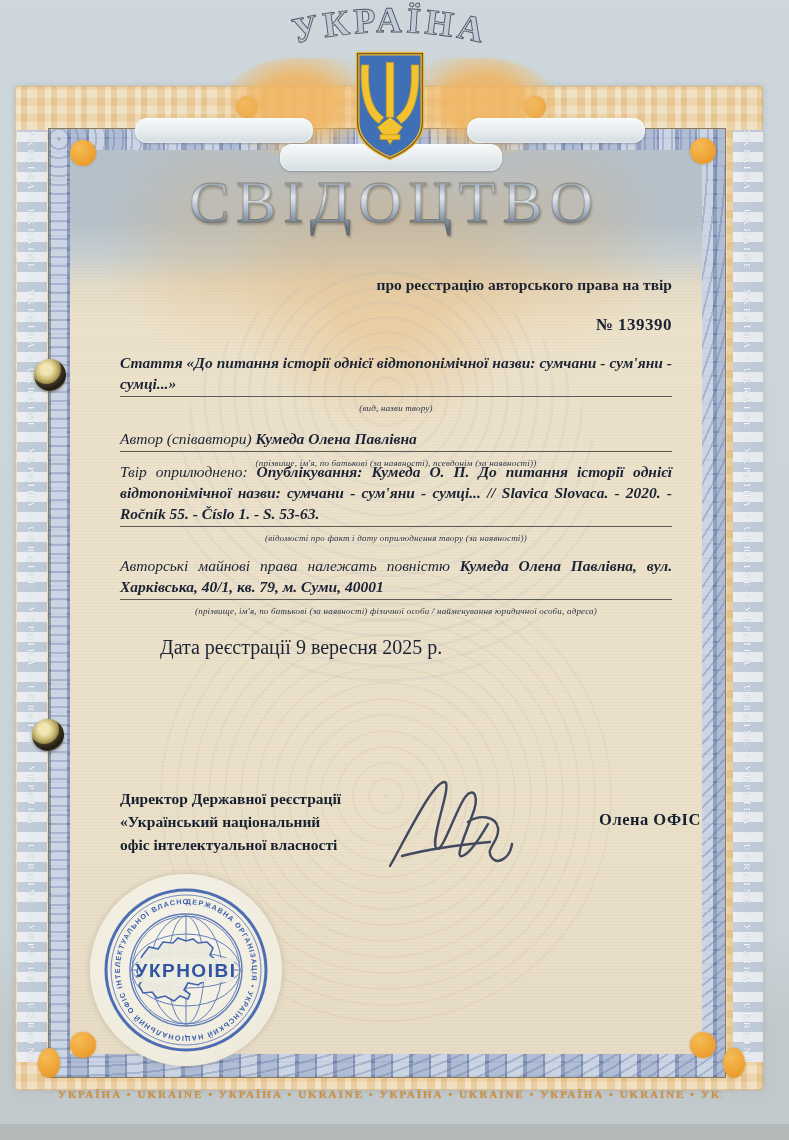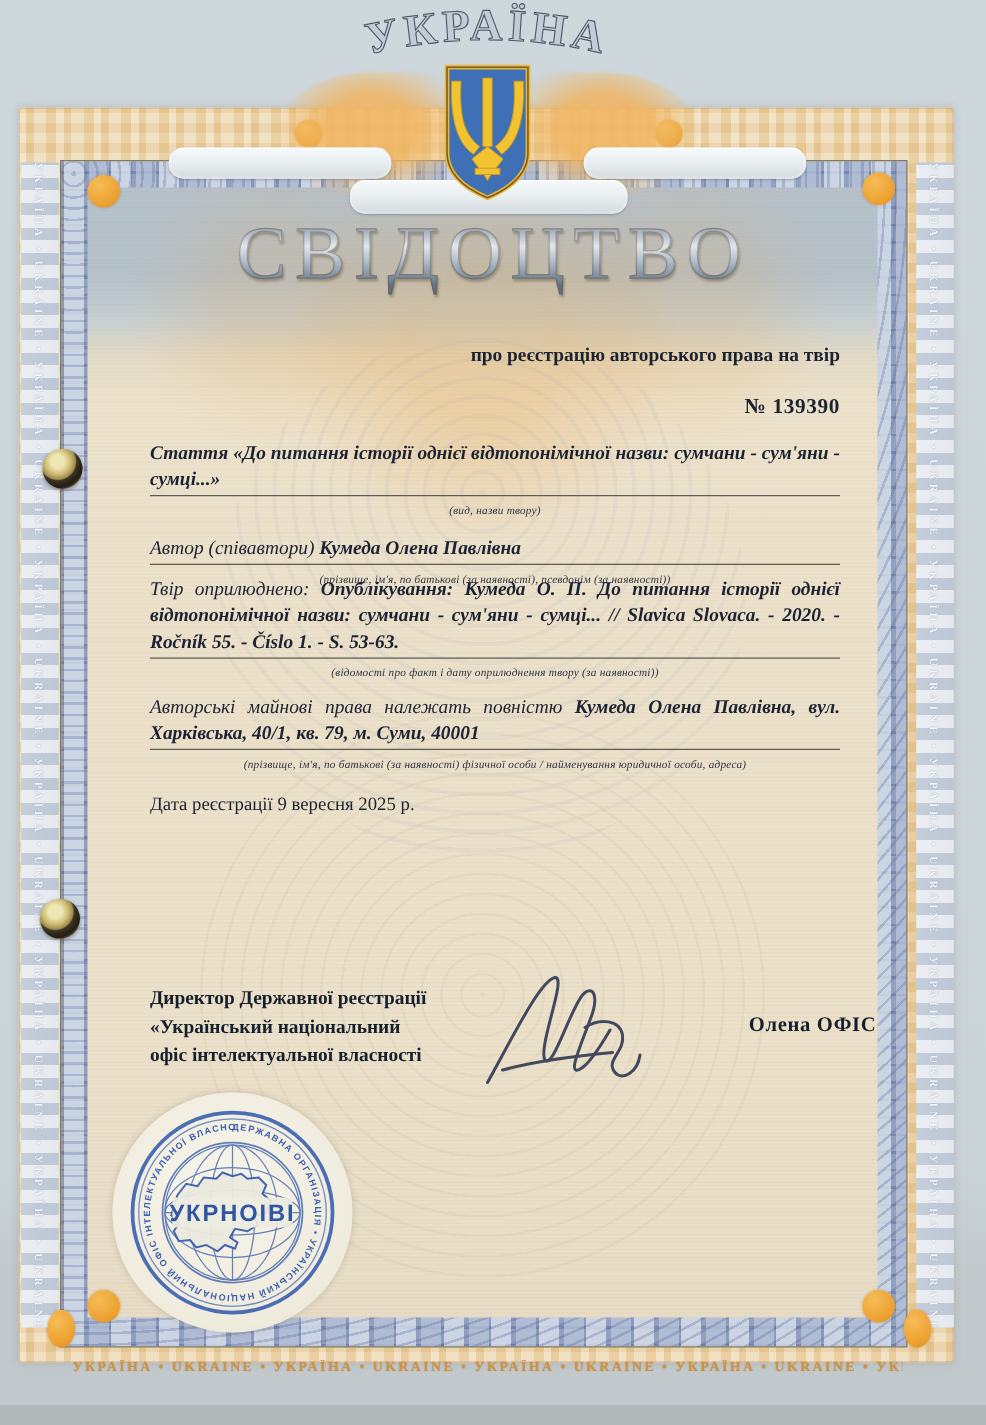--- a/index.html
+++ b/index.html
@@ -106,21 +106,21 @@
   .number{position:absolute;top:315px;width:100%;font-size:17px;font-weight:bold;letter-spacing:.5px;}
   .field{position:absolute;width:100%;font-size:15.5px;line-height:21px;text-align:justify;font-style:italic;}
   .field b{font-weight:bold;}
   .field .lbl{font-weight:normal;}
   .rule{border-top:1px solid #5c5c55;margin-top:2px;}
   .caption{font-size:9px;text-align:center;color:#2c3342;padding-top:1px;letter-spacing:.2px;}
   .f-work{top:352px;}
   .f-author{top:428px;}
   .f-pub{top:461px;}
   .f-rights{top:555px;}
-  .f-date{top:636px;font-size:15px;position:absolute;width:100%;}
+  .f-date{top:636px;font-size:20px;position:absolute;width:100%;margin-left:40px;}
 
   .director{position:absolute;left:120px;top:787px;width:300px;font-size:15.5px;font-weight:bold;line-height:23px;color:#15202f;}
   .sig{position:absolute;left:372px;top:764px;width:160px;height:120px;}
   .director-name{position:absolute;left:545px;top:810px;width:210px;text-align:center;font-size:16.5px;font-weight:bold;color:#15202f;letter-spacing:.5px;}
 
   
   .seal-white{position:absolute;left:90px;top:874px;width:192px;height:192px;border-radius:50%;
     background:radial-gradient(circle at 45% 40%, #f7f4ea, #efebdd 70%, #e8e3d2);
     box-shadow:0 0 6px rgba(120,110,90,.3);}
   .seal-svg{position:absolute;left:10px;top:10px;}

